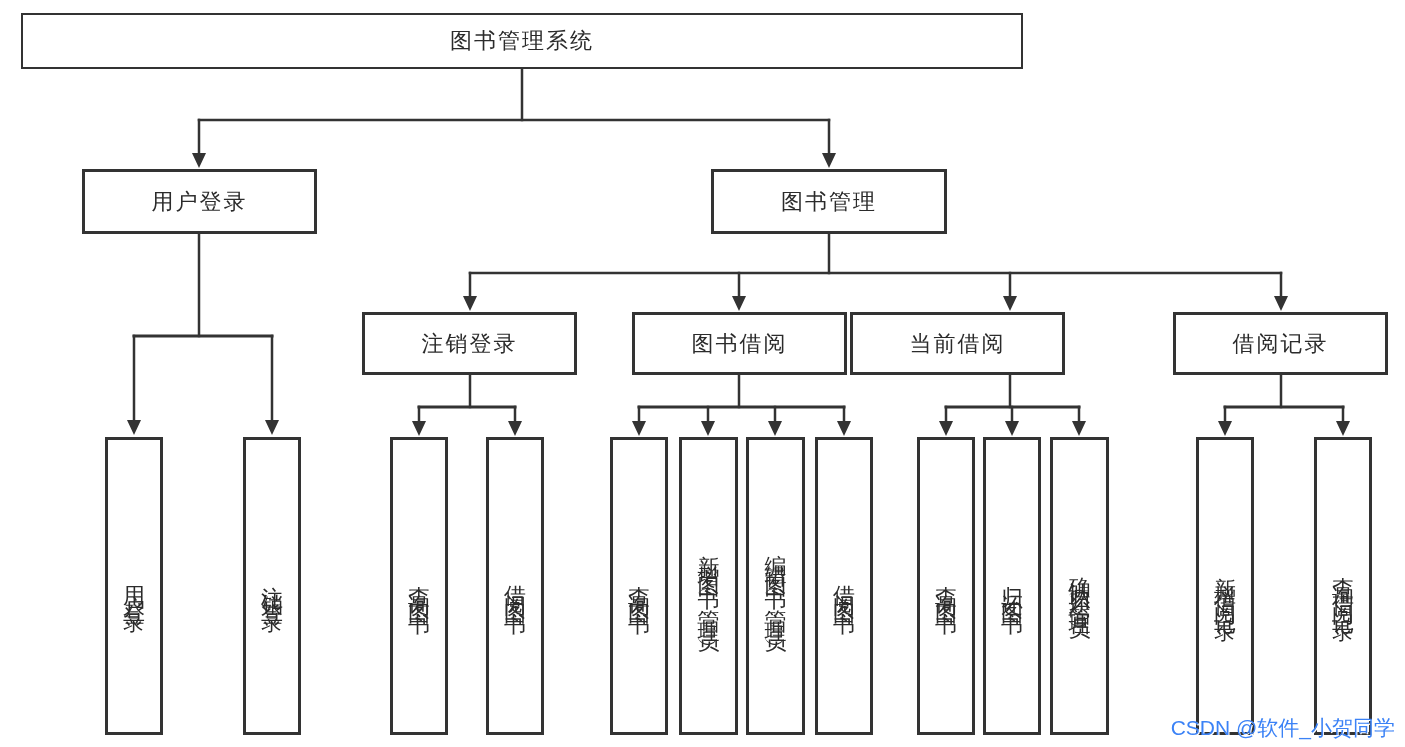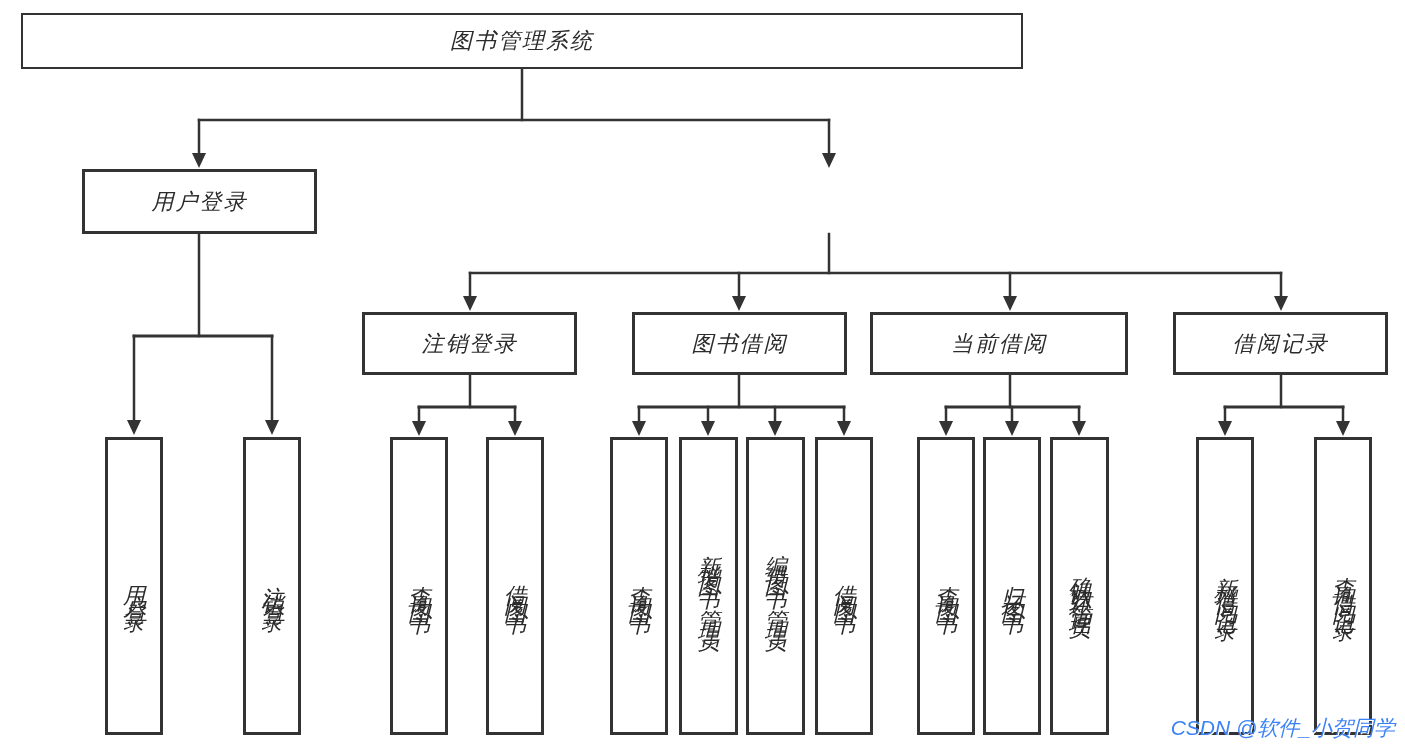--- a/index.html
+++ b/index.html
@@ -2,21 +2,20 @@
 <html><head>
 <meta charset="utf-8">
 <style>
   html,body{margin:0;padding:0;background:#ffffff;}
   .canvas{
     position:relative;
     width:1405px;height:747px;
     background:#ffffff;
     font-family:"Liberation Sans", sans-serif;
     overflow:hidden;
-    font-style:italic;
   }
   .connectors{position:absolute;left:0;top:0;z-index:0;}
   .box{
     position:absolute;
     box-sizing:border-box;
     background:#ffffff;
     border:3px solid #333333;
     display:flex;align-items:center;justify-content:center;
     z-index:1;
   }
@@ -111,28 +110,31 @@
     </g>
   </svg>
 
   <div class="box root" style="left:21px;top:13px;width:1002px;height:56px">
     <span class="hlabel">图书管理系统</span>
   </div>
 
   <div class="box" style="left:82px;top:169px;width:235px;height:65px">
     <span class="hlabel">用户登录</span>
   </div>
+  <div class="box" style="left:711px;top:169px;width:236px;height:65px">
+    <span class="hlabel">图书管理</span>
+  </div>
 
   <div class="box" style="left:362px;top:312px;width:215px;height:63px">
     <span class="hlabel">注销登录</span>
   </div>
   <div class="box" style="left:632px;top:312px;width:215px;height:63px">
     <span class="hlabel">图书借阅</span>
   </div>
-  <div class="box" style="left:870px;top:312px;width:258px;height:63px">
+  <div class="box" style="left:850px;top:312px;width:215px;height:63px">
     <span class="hlabel">当前借阅</span>
   </div>
   <div class="box" style="left:1173px;top:312px;width:215px;height:63px">
     <span class="hlabel">借阅记录</span>
   </div>
 
   <div class="box" style="left:105px;top:437px;width:58px;height:298px">
     <span class="vlabel">用户登录</span>
   </div>
   <div class="box" style="left:243px;top:437px;width:58px;height:298px">

